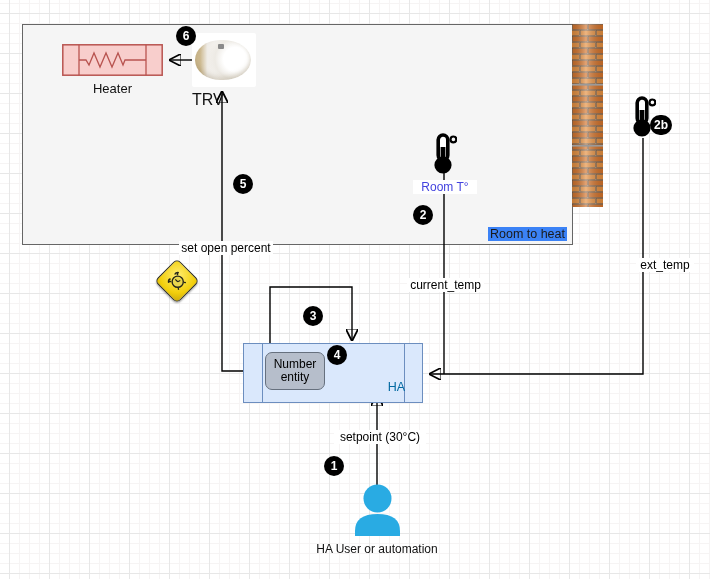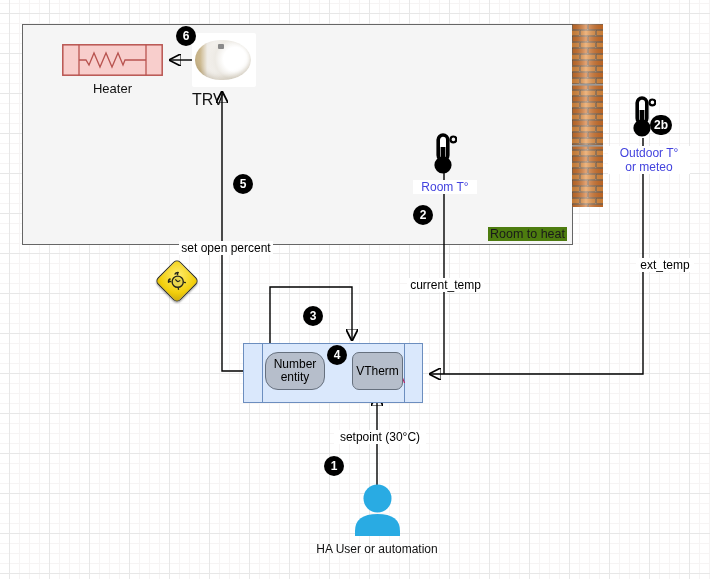--- a/index.html
+++ b/index.html
@@ -18,21 +18,21 @@
   .abs{position:absolute;}
   
   .room{
     left:22px; top:24px; width:551px; height:221px;
     background:var(--room_fill,#f5f5f5);
     border:1.5px solid var(--room_stroke,#666666);
     box-sizing:border-box; z-index:1;
   }
   .room-label{
     position:absolute; right:5px; bottom:3px;
-    font-size:12.5px; color:#1a1a1a; background:#4d7c0f; padding:0 2px;
+    font-size:12.5px; color:#1a1a1a; background:#3b82f6; padding:0 2px;
   }
   
   .wires{left:0;top:0;z-index:2;}
   .wires path{fill:none;stroke:var(--edge_stroke,#000000);stroke-width:1.4px;}
   
   .wall{left:572px; top:24px; z-index:3;}
   
   .heater{left:62px; top:44px; z-index:3;}
   .heater-label{left:62px; top:81px; width:101px; text-align:center; font-size:13px; color:#111; z-index:3;}
   
@@ -80,28 +80,28 @@
   
   .ha-box{
     left:243px; top:343px; width:180px; height:60px; z-index:3;
     background:var(--ha_fill,#dae8fc); border:1.4px solid var(--ha_stroke,#6c8ebf);
     box-sizing:border-box;
   }
   .ha-box .bar-l,.ha-box .bar-r{
     position:absolute; top:0; width:1.4px; height:100%; background:var(--ha_stroke,#6c8ebf);
   }
   .ha-box .bar-l{left:18px;} .ha-box .bar-r{right:17px;}
-  .ha-tag{position:absolute; right:17px; bottom:16px; font-size:12.5px; color:#be185d; line-height:13px;}
+  .ha-tag{position:absolute; right:17px; bottom:8px; font-size:12.5px; color:#0369a1; line-height:13px;}
   .node{
     background:var(--node_fill,#b6becb); border:1.3px solid var(--node_stroke,#66707e);
     border-radius:7px; box-sizing:border-box; z-index:4;
     display:flex; align-items:center; justify-content:center; text-align:center;
     font-size:12px; color:#000; line-height:13px;
   }
-  .node-number{left:265px; top:352px; width:60px; height:38px;border-radius:13px;}
+  .node-number{left:265px; top:352px; width:60px; height:38px;}
   .node-vtherm{left:352px; top:352px; width:51px; height:38px;}
   
   .person{left:351px; top:484px; z-index:4;}
   .user-label{left:277px; top:542px; width:200px; text-align:center; font-size:12px; color:#111; z-index:4;}
 </style>
 </head>
 <body>
 
 <div id="canvas">
 
@@ -190,34 +190,29 @@
   <div class="abs edge-label blue-label" style="left:413px;top:180px;width:60px;">Room T°</div>
 
   <div class="abs edge-label" style="left:407px;top:278px;width:73px;">current_temp</div>
 
   <svg class="abs thermo" style="left:629px;top:96px;" width="27" height="42" viewBox="0 0 27 42">
     <rect x="8.2" y="2" width="9.6" height="25" rx="4.8" fill="#ffffff" stroke="#000" stroke-width="3.6"></rect>
     <circle cx="13" cy="32" r="8.6" fill="#000"></circle>
     <rect x="10.6" y="14" width="4.8" height="16" fill="#000"></rect>
     <circle cx="23.4" cy="6.4" r="2.9" fill="none" stroke="#000" stroke-width="2.2"></circle>
   </svg>
-  <div class="abs edge-label blue-label" style="left:608px;top:146px;width:78px;">
-    <span>Outdoor T°</span><br>
-    <span>or meteo</span>
-  </div>
 
   <div class="abs edge-label" style="left:636px;top:258px;width:54px;">ext_temp</div>
 
   <div class="abs ha-box">
     <div class="bar-l"></div>
     <div class="bar-r"></div>
     <div class="ha-tag">HA</div>
   </div>
   <div class="abs node node-number">Number entity</div>
-  <div class="abs node node-vtherm">VTherm</div>
 
   <div class="abs edge-label" style="left:334px;top:430px;width:88px;">setpoint (30°C)</div>
 
   <svg class="abs person" width="53" height="52" viewBox="0 0 53 52">
     <circle cx="26.5" cy="14.5" r="14" style="fill:var(--user_blue,#29abe3);"></circle>
     <path d="M4,52 L4,47 Q4,30 26.5,30 Q49,30 49,47 L49,52 Z" style="fill:var(--user_blue,#29abe3);"></path>
   </svg>
   <div class="abs user-label">HA User or automation</div>
 
 </div>

